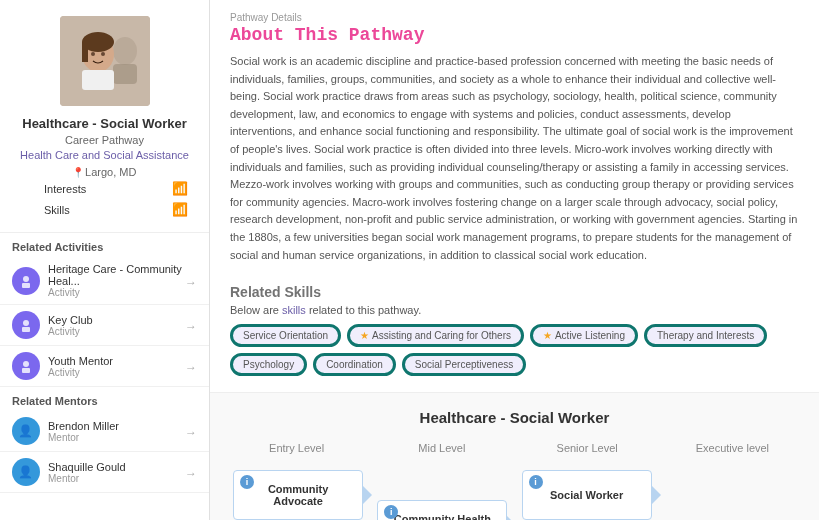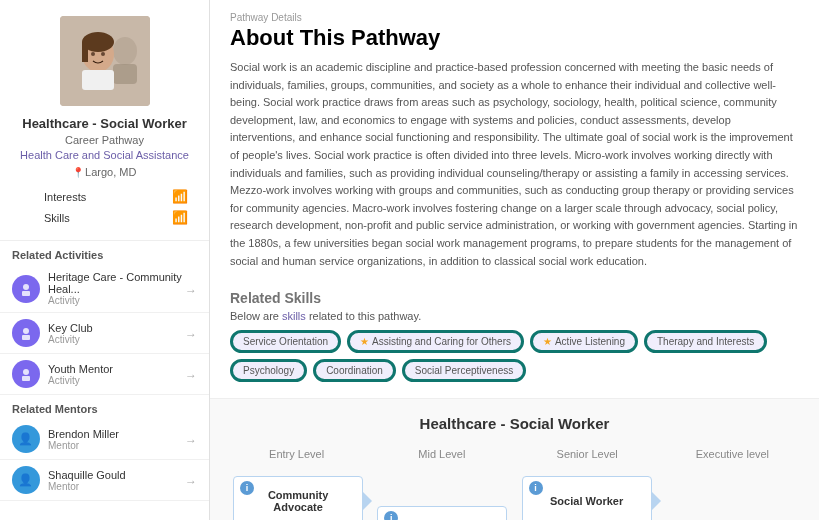--- a/index.html
+++ b/index.html
@@ -55,21 +55,20 @@
 
     .profile-category {
       font-size: 11px;
       color: #6b5ea8;
       margin-bottom: 5px;
     }
 
     .profile-location {
       font-size: 11px;
       color: #666;
-      margin-bottom: 8px;
     }
 
     .profile-location::before {
       content: "📍";
       font-size: 10px;
     }
 
     .profile-meta {
       width: 100%;
     }
@@ -156,24 +155,25 @@
       background: #fff;
     }
 
     .pathway-details-label {
       font-size: 10px;
       color: #999;
       padding: 12px 20px 2px;
     }
 
     .pathway-title {
-      font-size: 22px;
-      font-weight: bold;
-      color: #000000;
+      font-size: 18px;
+      font-weight: bold;
+      color: #ec4899;
       padding: 0 20px 8px;
+      font-family: Liberation Mono, monospace;
     }
 
     .pathway-description {
       font-size: 11px;
       color: #555;
       padding: 0 20px 12px;
       line-height: 1.6;
     }
 
     .related-skills-title {

